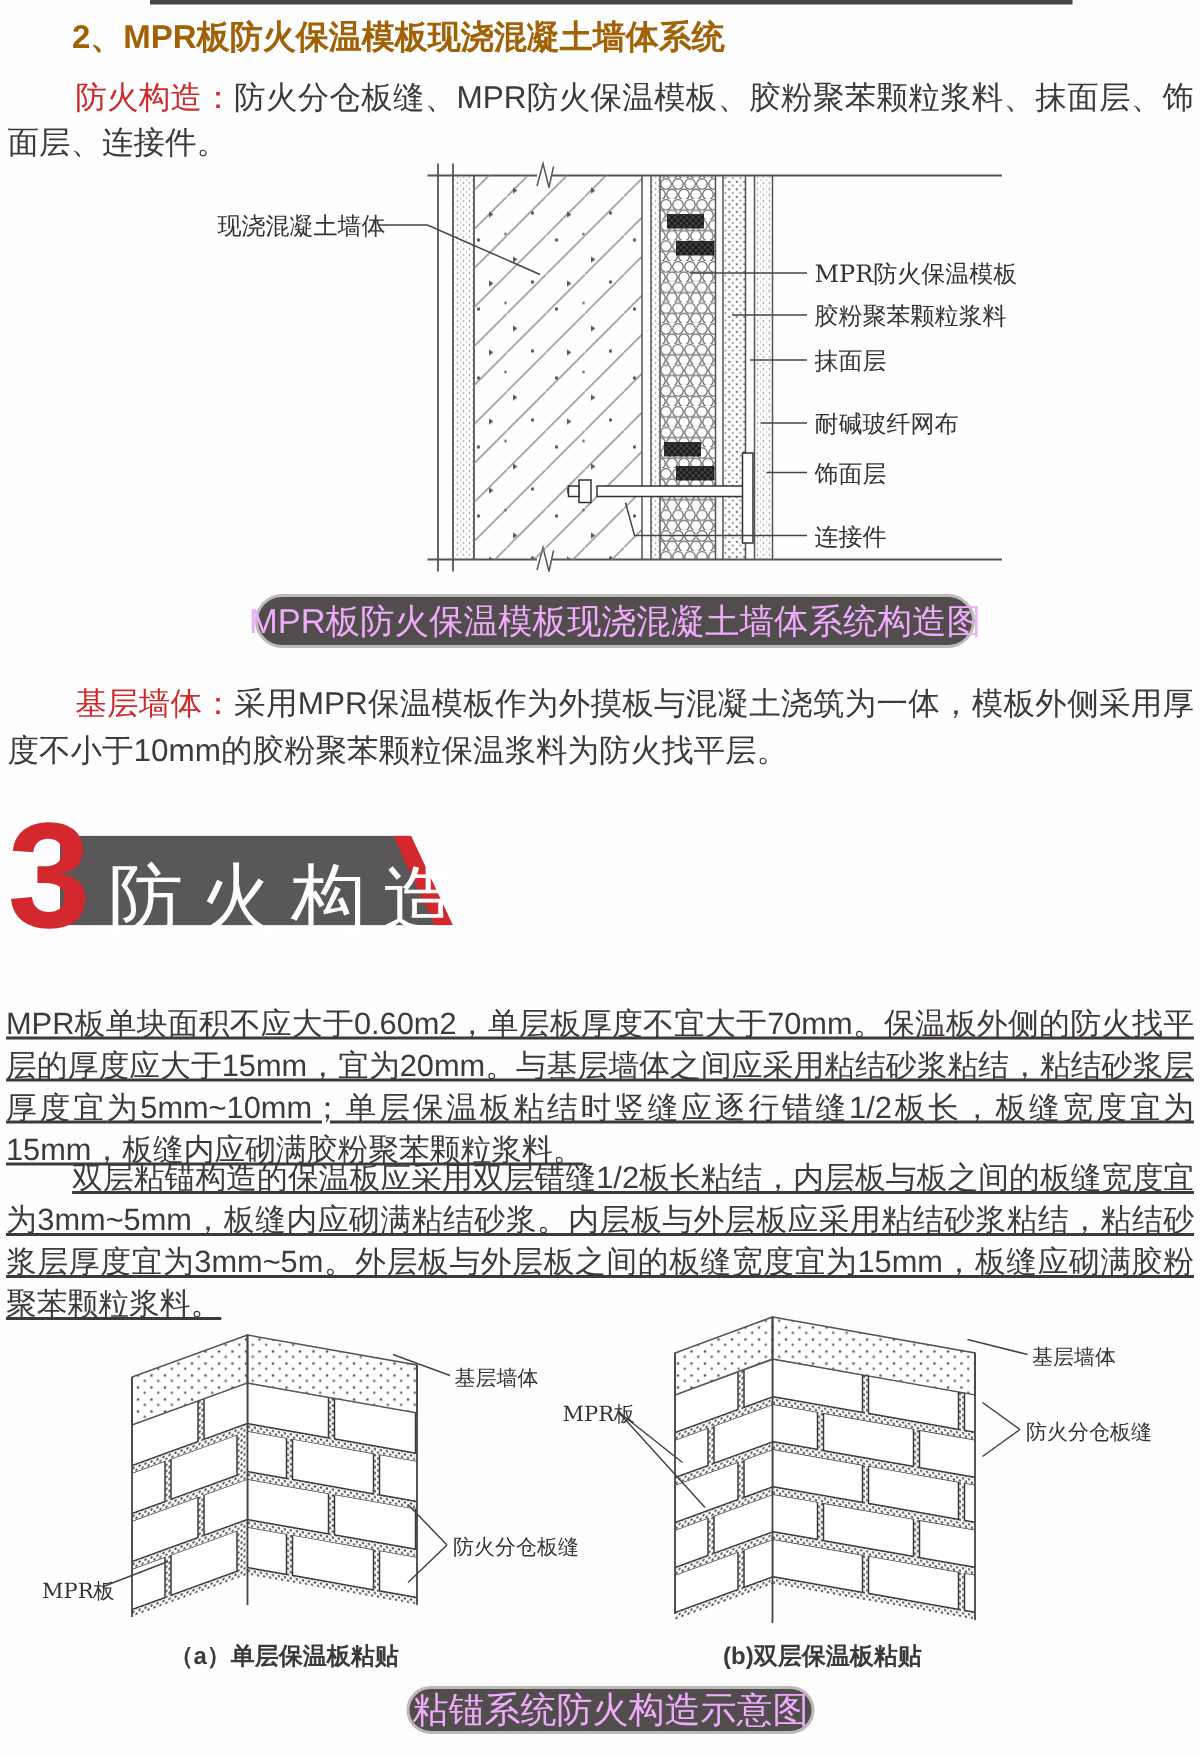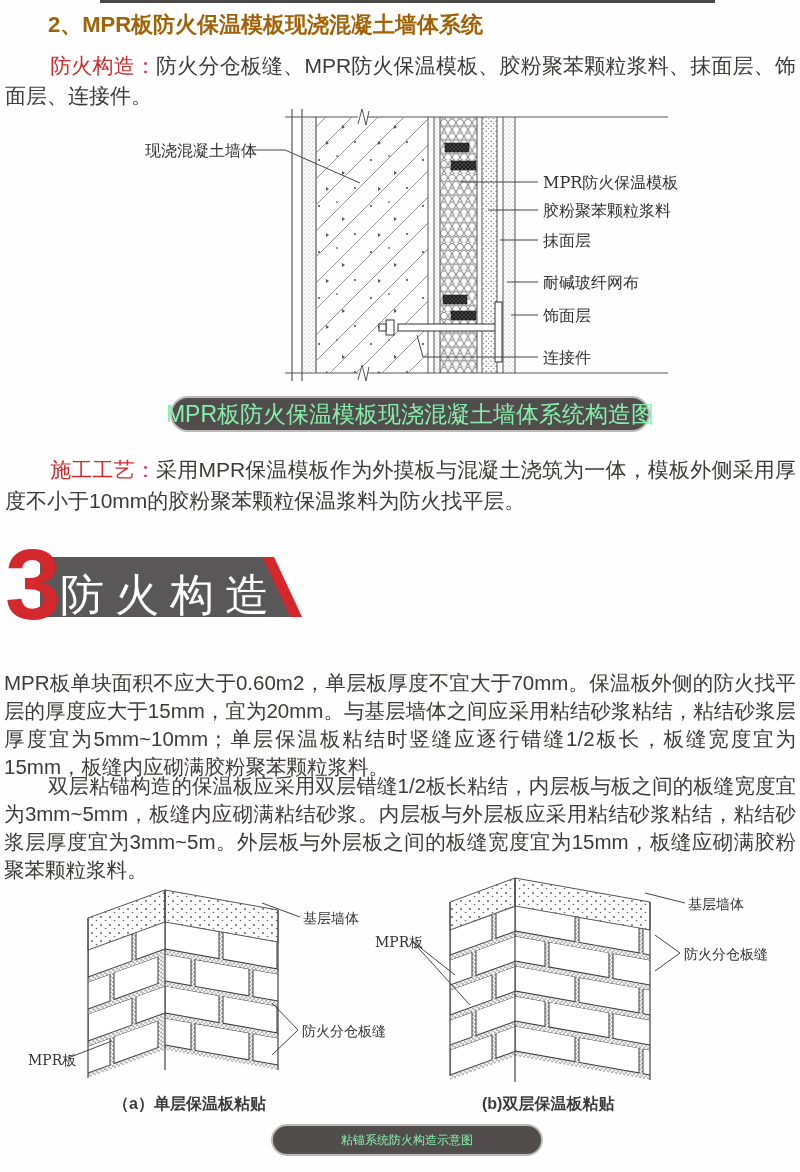--- a/index.html
+++ b/index.html
@@ -3,33 +3,33 @@
 <meta charset="utf-8">
 <style>
   html,body{margin:0;padding:0;background:#ffffff;}
   .page{position:relative;width:800px;height:1172px;background:#fefefe;overflow:hidden;
         font-family:"Liberation Sans","DejaVu Sans",sans-serif;color:#3e3a39;}
   .abs{position:absolute;}
   .h2-title{left:48px;top:10px;font-size:22px;font-weight:bold;color:#a16207;white-space:nowrap;}
   .body-par{left:5px;width:791px;font-size:21px;line-height:30px;text-align:justify;}
   .indent{text-indent:2.15em;}
   .lead{color:#ce2a2c;}
-  .cap-pill{background:#514d4c;border:2px solid #bdbbba;border-radius:19px;color:#86efac;
+  .cap-pill{background:#514d4c;border:2px solid #bdbbba;border-radius:19px;color:#f0abfc;
             display:flex;align-items:center;justify-content:center;white-space:nowrap;}
   #pill1{left:170px;top:396px;width:476px;height:32px;font-size:23px;}
-  #pill2{left:271px;top:1124px;width:268px;height:28px;font-size:12px;border-radius:16px;font-family:Liberation Serif, serif;}
+  #pill2{left:271px;top:1124px;width:268px;height:28px;font-size:24px;border-radius:16px;font-family:Liberation Serif, serif;}
   .top-bar{left:100px;top:0;width:615px;height:3px;background:#4a4747;}
   .banner{left:40px;top:557px;width:271px;height:60px;background:#595757;
           clip-path:polygon(0 0,85.6% 0,96% 100%,0 100%);}
   .banner-stripe{left:258px;top:557px;width:46px;height:60px;background:#d2282e;
           clip-path:polygon(8.7% 0,34.8% 0,95.7% 100%,69.6% 100%);}
   .banner-num{left:5px;top:536px;font-size:100px;line-height:96px;font-weight:bold;color:#d2282e;z-index:3;}
-  .banner-title{left:60px;top:566px;font-size:44px;letter-spacing:11px;color:#ffffff;z-index:2;font-weight:normal;white-space:nowrap;}
+  .banner-title{left:72px;top:566px;font-size:50px;letter-spacing:11px;color:#ffffff;z-index:2;font-weight:normal;white-space:nowrap;}
   .h3-sub{left:48px;top:636px;font-size:21px;font-weight:bold;color:#ce2a2c;white-space:nowrap;}
-  .anchor-par{left:4px;width:792px;font-size:20.5px;line-height:28px;text-align:justify;}
+  .anchor-par{left:4px;width:792px;font-size:20.5px;line-height:28px;text-align:justify;text-decoration:underline;}
   svg text{font-family:"DejaVu Serif","Liberation Serif",serif;fill:#333;}
   svg .lbl{font-size:16px;}
   svg .lbl-sm{font-size:14px;}
   svg .cap{font-size:16px;font-weight:bold;fill:#3a3a3a;font-family:"Liberation Sans","DejaVu Sans",sans-serif;}
 </style>
 </head>
 <body>
 
 <div class="page">
 
@@ -114,21 +114,21 @@
     <text x="543" y="83" class="lbl">MPR防火保温模板</text>
     <text x="543" y="111" class="lbl">胶粉聚苯颗粒浆料</text>
     <text x="543" y="141" class="lbl">抹面层</text>
     <text x="543" y="183" class="lbl">耐碱玻纤网布</text>
     <text x="543" y="216" class="lbl">饰面层</text>
     <text x="543" y="258" class="lbl">连接件</text>
   </svg>
 
   <div class="abs cap-pill" id="pill1">MPR板防火保温模板现浇混凝土墙体系统构造图</div>
 
-  <p class="abs body-par indent" style="top:433px;line-height:31px;"><span class="lead">施工工艺：</span><span>采用MPR保温模板作为外摸板与混凝土浇筑为一体，模板外侧采用厚度不小于10mm的胶粉聚苯颗粒保温浆料为防火找平层。</span></p>
+  <p class="abs body-par indent" style="top:433px;line-height:31px;"><span class="lead">基层墙体：</span><span>采用MPR保温模板作为外摸板与混凝土浇筑为一体，模板外侧采用厚度不小于10mm的胶粉聚苯颗粒保温浆料为防火找平层。</span></p>
 
   <div class="abs banner"></div>
   <div class="abs banner-stripe"></div>
   <div class="abs banner-num">3</div>
   <div class="abs banner-title">防火构造</div>
 
 
   <p class="abs anchor-par" style="top:648px;">MPR板单块面积不应大于0.60m2，单层板厚度不宜大于70mm。保温板外侧的防火找平层的厚度应大于15mm，宜为20mm。与基层墙体之间应采用粘结砂浆粘结，粘结砂浆层厚度宜为5mm~10mm；单层保温板粘结时竖缝应逐行错缝1/2板长，板缝宽度宜为15mm，板缝内应砌满胶粉聚苯颗粒浆料。</p>
   <p class="abs anchor-par indent" style="top:760px;margin-top:12px;">双层粘锚构造的保温板应采用双层错缝1/2板长粘结，内层板与板之间的板缝宽度宜为3mm~5mm，板缝内应砌满粘结砂浆。内层板与外层板应采用粘结砂浆粘结，粘结砂浆层厚度宜为3mm~5m。外层板与外层板之间的板缝宽度宜为15mm，板缝应砌满胶粉聚苯颗粒浆料。</p>
 

